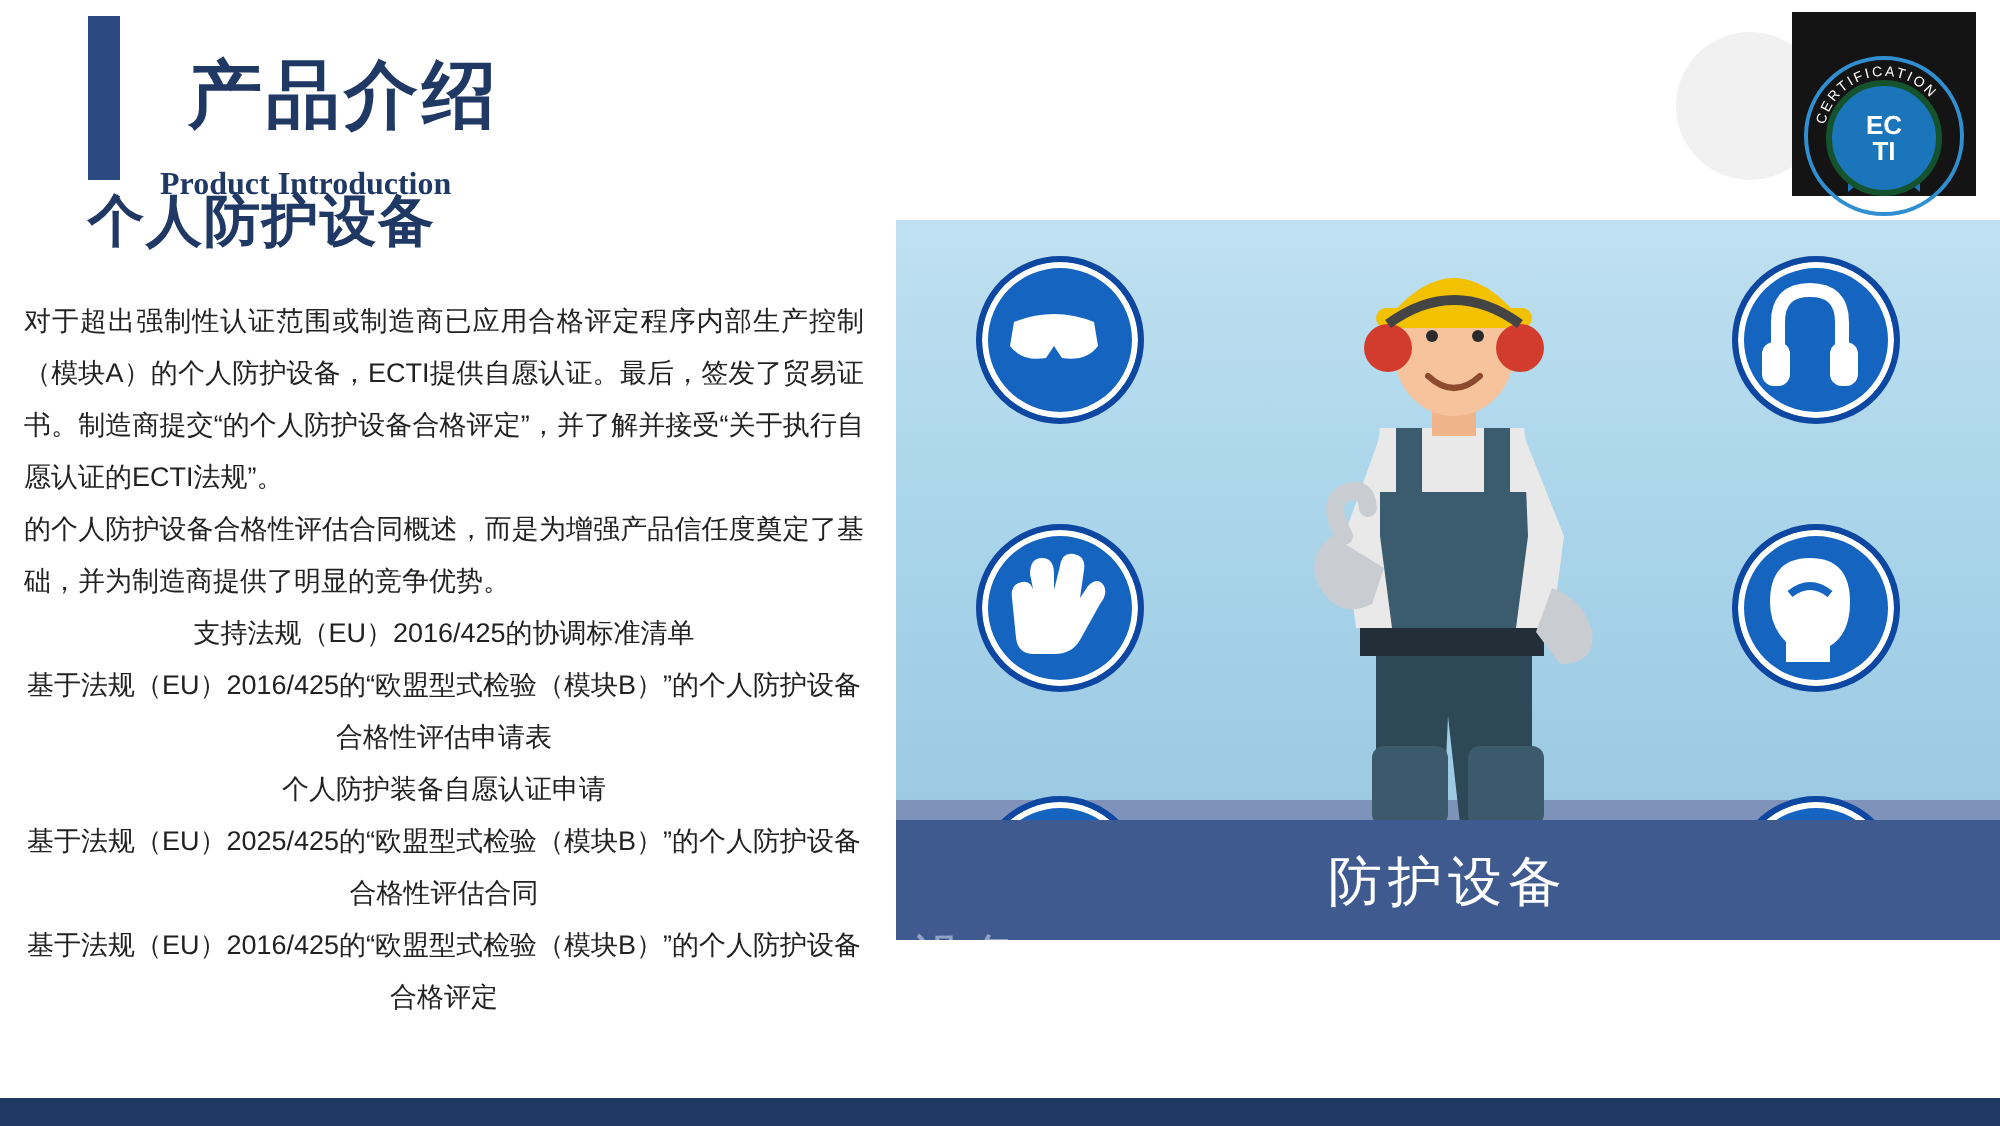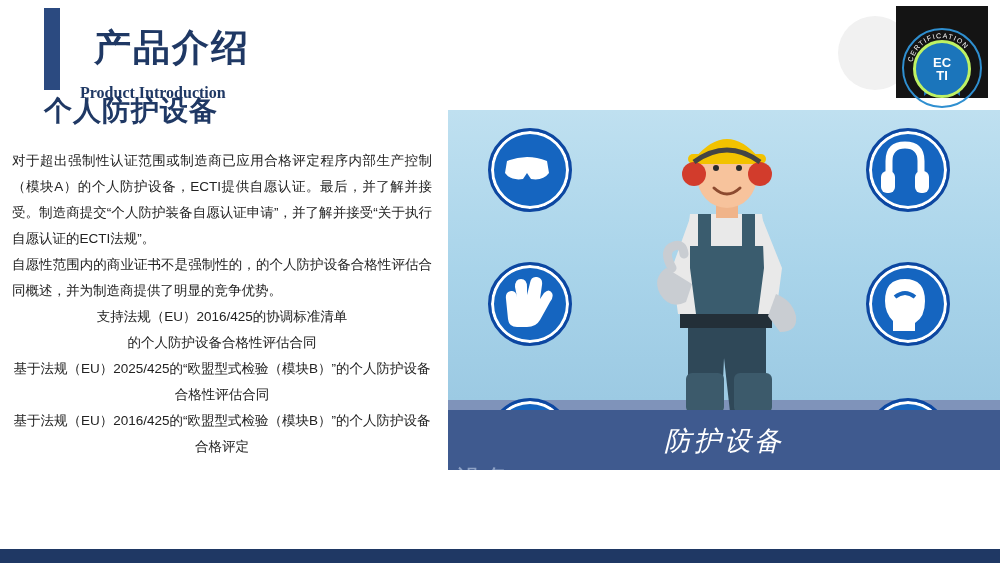--- a/index.html
+++ b/index.html
@@ -138,21 +138,20 @@
   .caption-bar {
     position: absolute;
     left: 0;
     right: 0;
     top: 300px;
     height: 61px;
     background: #3f5a8f;
     display: flex;
     align-items: center;
     justify-content: center;
-    font-style: italic;
   }
   .caption-text {
     color: #ffffff;
     font-size: 27px;
     letter-spacing: 3px;
   }
   .caption-ghost {
     position: absolute;
     left: 0;
     top: 352px;
@@ -173,21 +172,21 @@
   }
   .logo-circle {
     position: absolute;
     left: 50%;
     top: 34px;
     transform: translateX(-50%);
     width: 52px;
     height: 52px;
     border-radius: 50%;
     background: #1b75bb;
-    border: 3px solid #bef264;
+    border: 3px solid #14532d;
     display: flex;
     flex-direction: column;
     align-items: center;
     justify-content: center;
     color: #ffffff;
     font-weight: bold;
     font-size: 13px;
     line-height: 13px;
     z-index: 2;
   }
@@ -243,24 +242,25 @@
   <div class="accent-bar"></div>
 
   <div class="header-block">
     <h1 class="title-cn">产品介绍</h1>
     <div class="title-en">Product Introduction</div>
   </div>
 
   <h2 class="subtitle-cn">个人防护设备</h2>
 
   <div class="body-text">
-    <p>对于超出强制性认证范围或制造商已应用合格评定程序内部生产控制（模块A）的个人防护设备，ECTI提供自愿认证。最后，并了解并接受。制造商提交“个人防护装备自愿认证申请”，并了解并接受“关于执行自愿认证的ECTI法规”。</p>
-    <p>自愿性范围内的商业证书不是强制性的，的个人防护设备合格性评估合同概述，并为制造商提供了明显的竞争优势。</p>
+    <p>对于超出强制性认证范围或制造商已应用合格评定程序内部生产控制（模块A）的个人防护设备，ECTI提供自愿认证。最后，签发了贸易证书。制造商提交“的个人防护设备合格评定”，并了解并接受“关于执行自愿认证的ECTI法规”。</p>
+    <p>的个人防护设备合格性评估合同概述，而是为增强产品信任度奠定了基础，并为制造商提供了明显的竞争优势。</p>
     <p class="item">支持法规（EU）2016/425的协调标准清单</p>
-    <p class="item">的个人防护设备合格性评估合同</p>
+    <p class="item">基于法规（EU）2016/425的“欧盟型式检验（模块B）”的个人防护设备合格性评估申请表</p>
+    <p class="item">个人防护装备自愿认证申请</p>
     <p class="item">基于法规（EU）2025/425的“欧盟型式检验（模块B）”的个人防护设备合格性评估合同</p>
     <p class="item">基于法规（EU）2016/425的“欧盟型式检验（模块B）”的个人防护设备合格评定</p>
 
   </div>
 
   <div class="photo-panel">
     <div class="sky"></div>
     <div class="ground-strip"></div>
     <div class="ground"></div>
 

